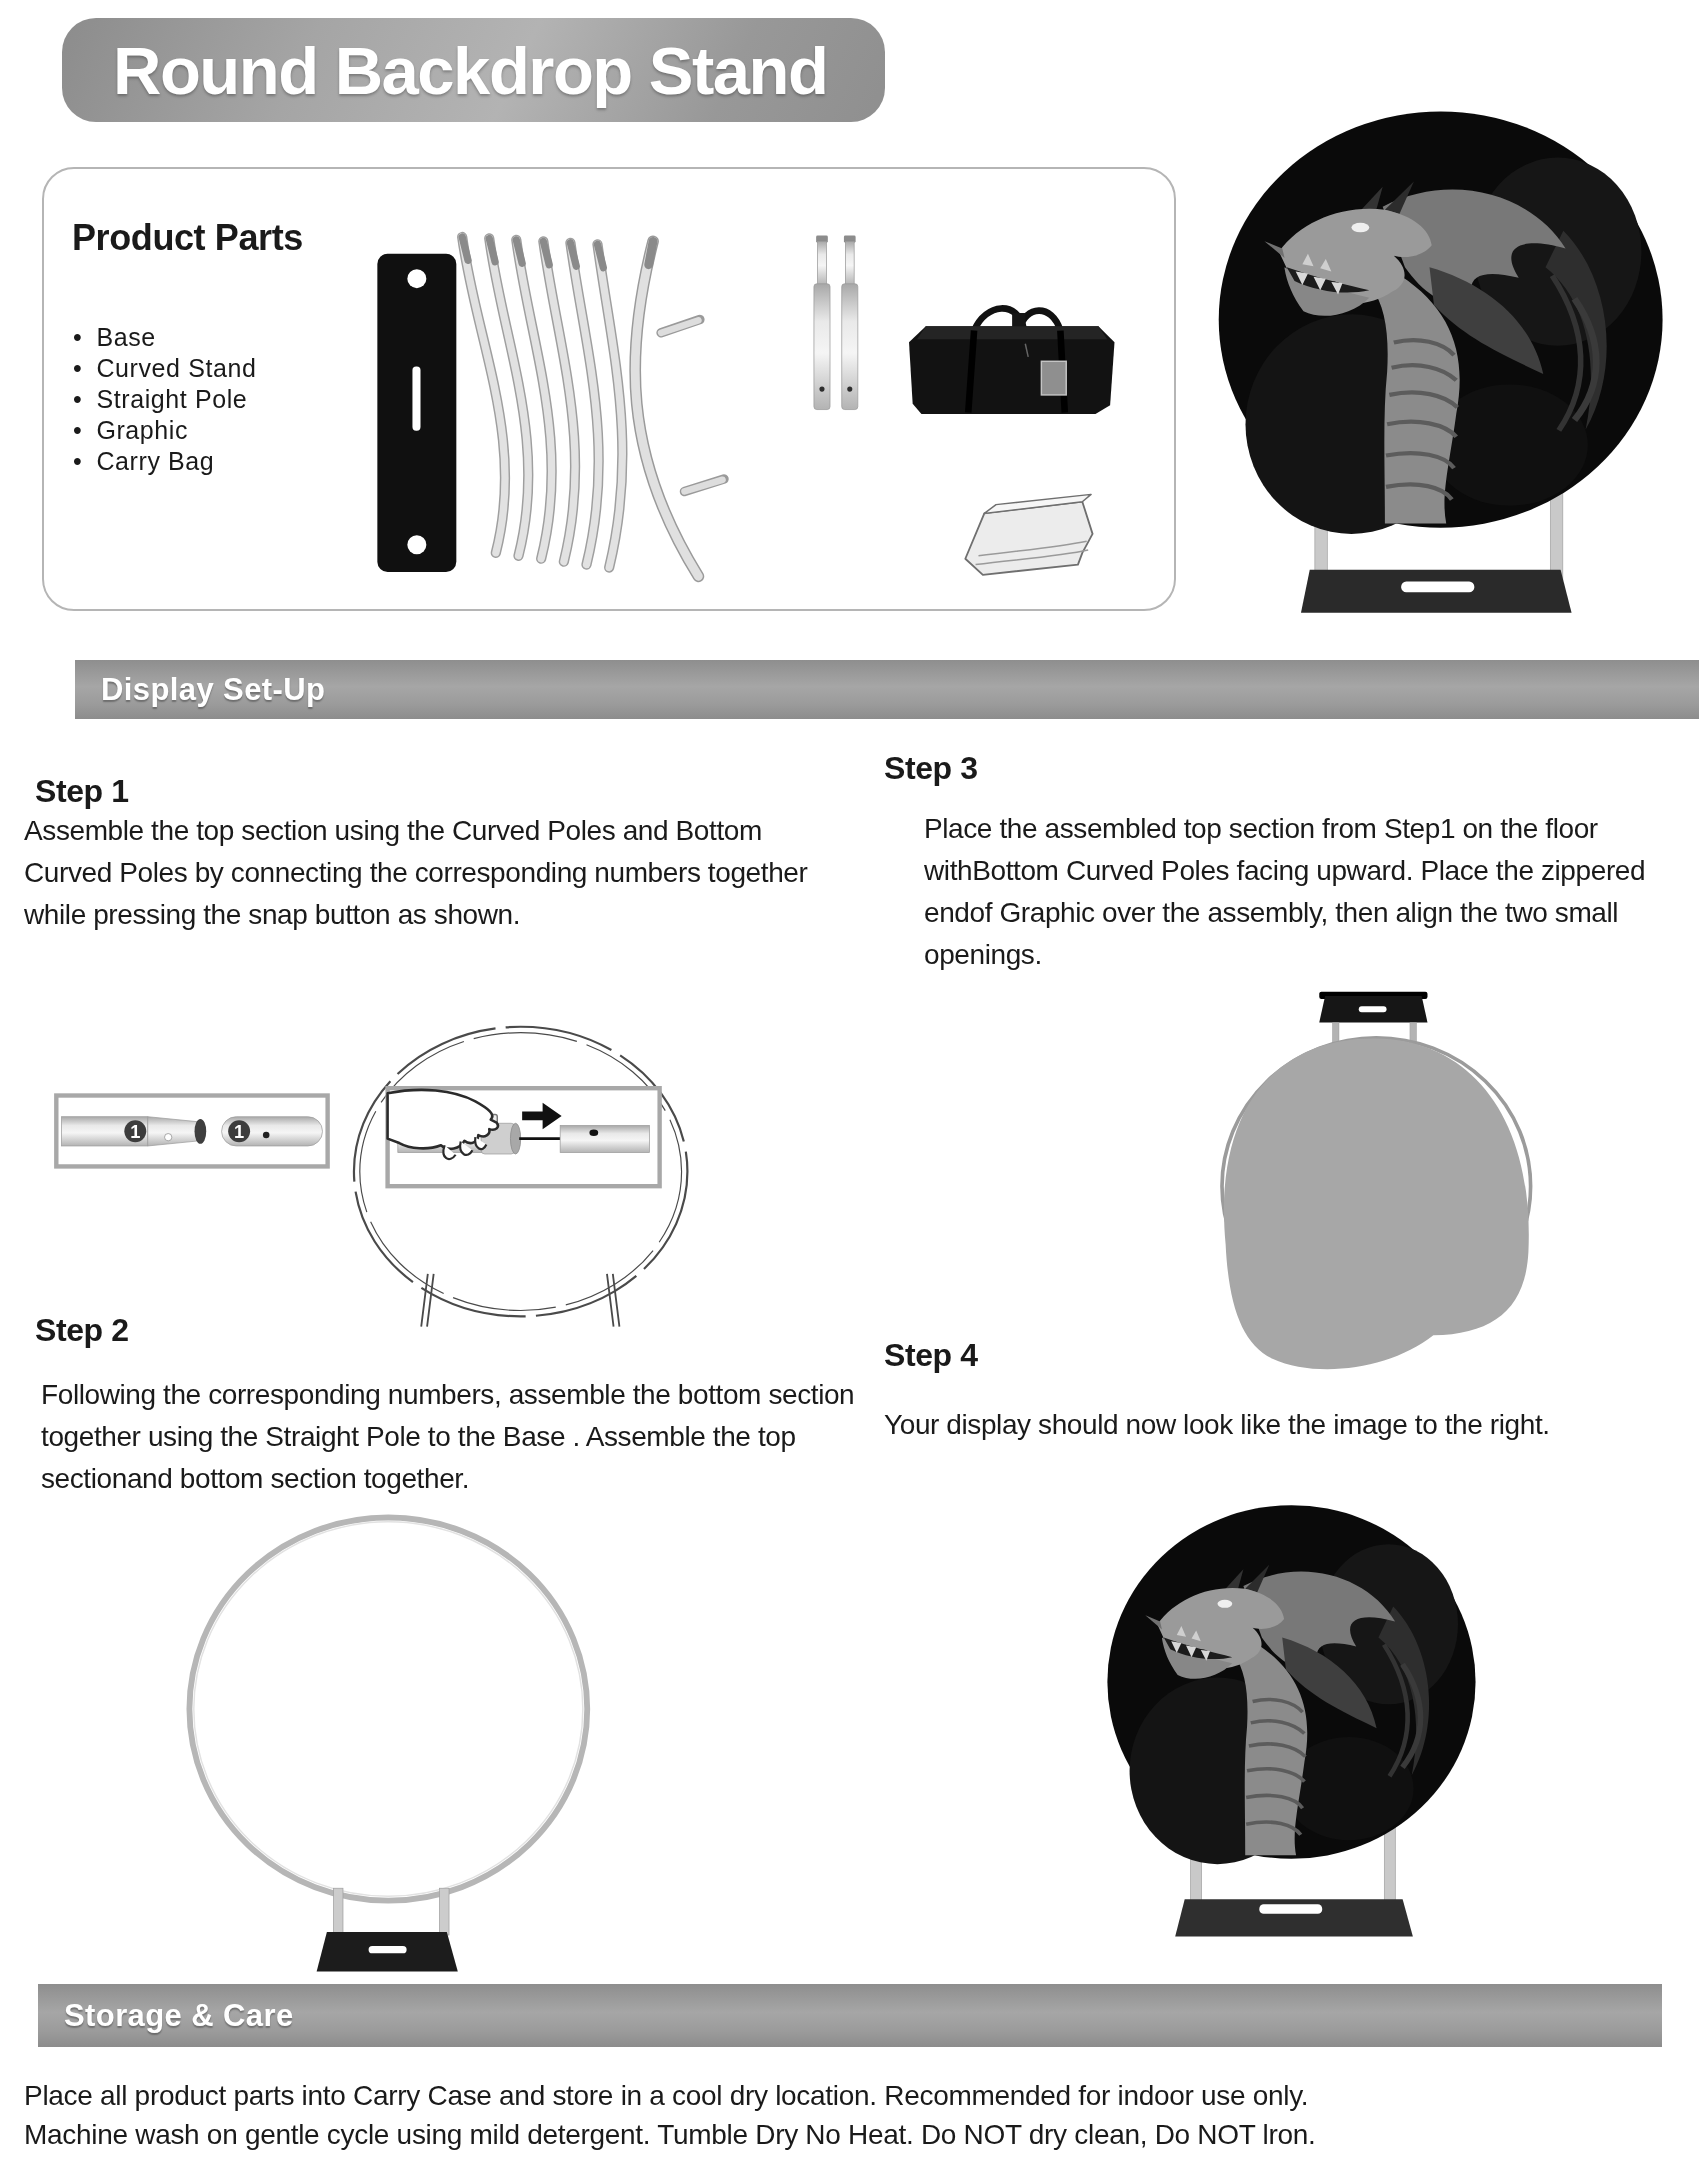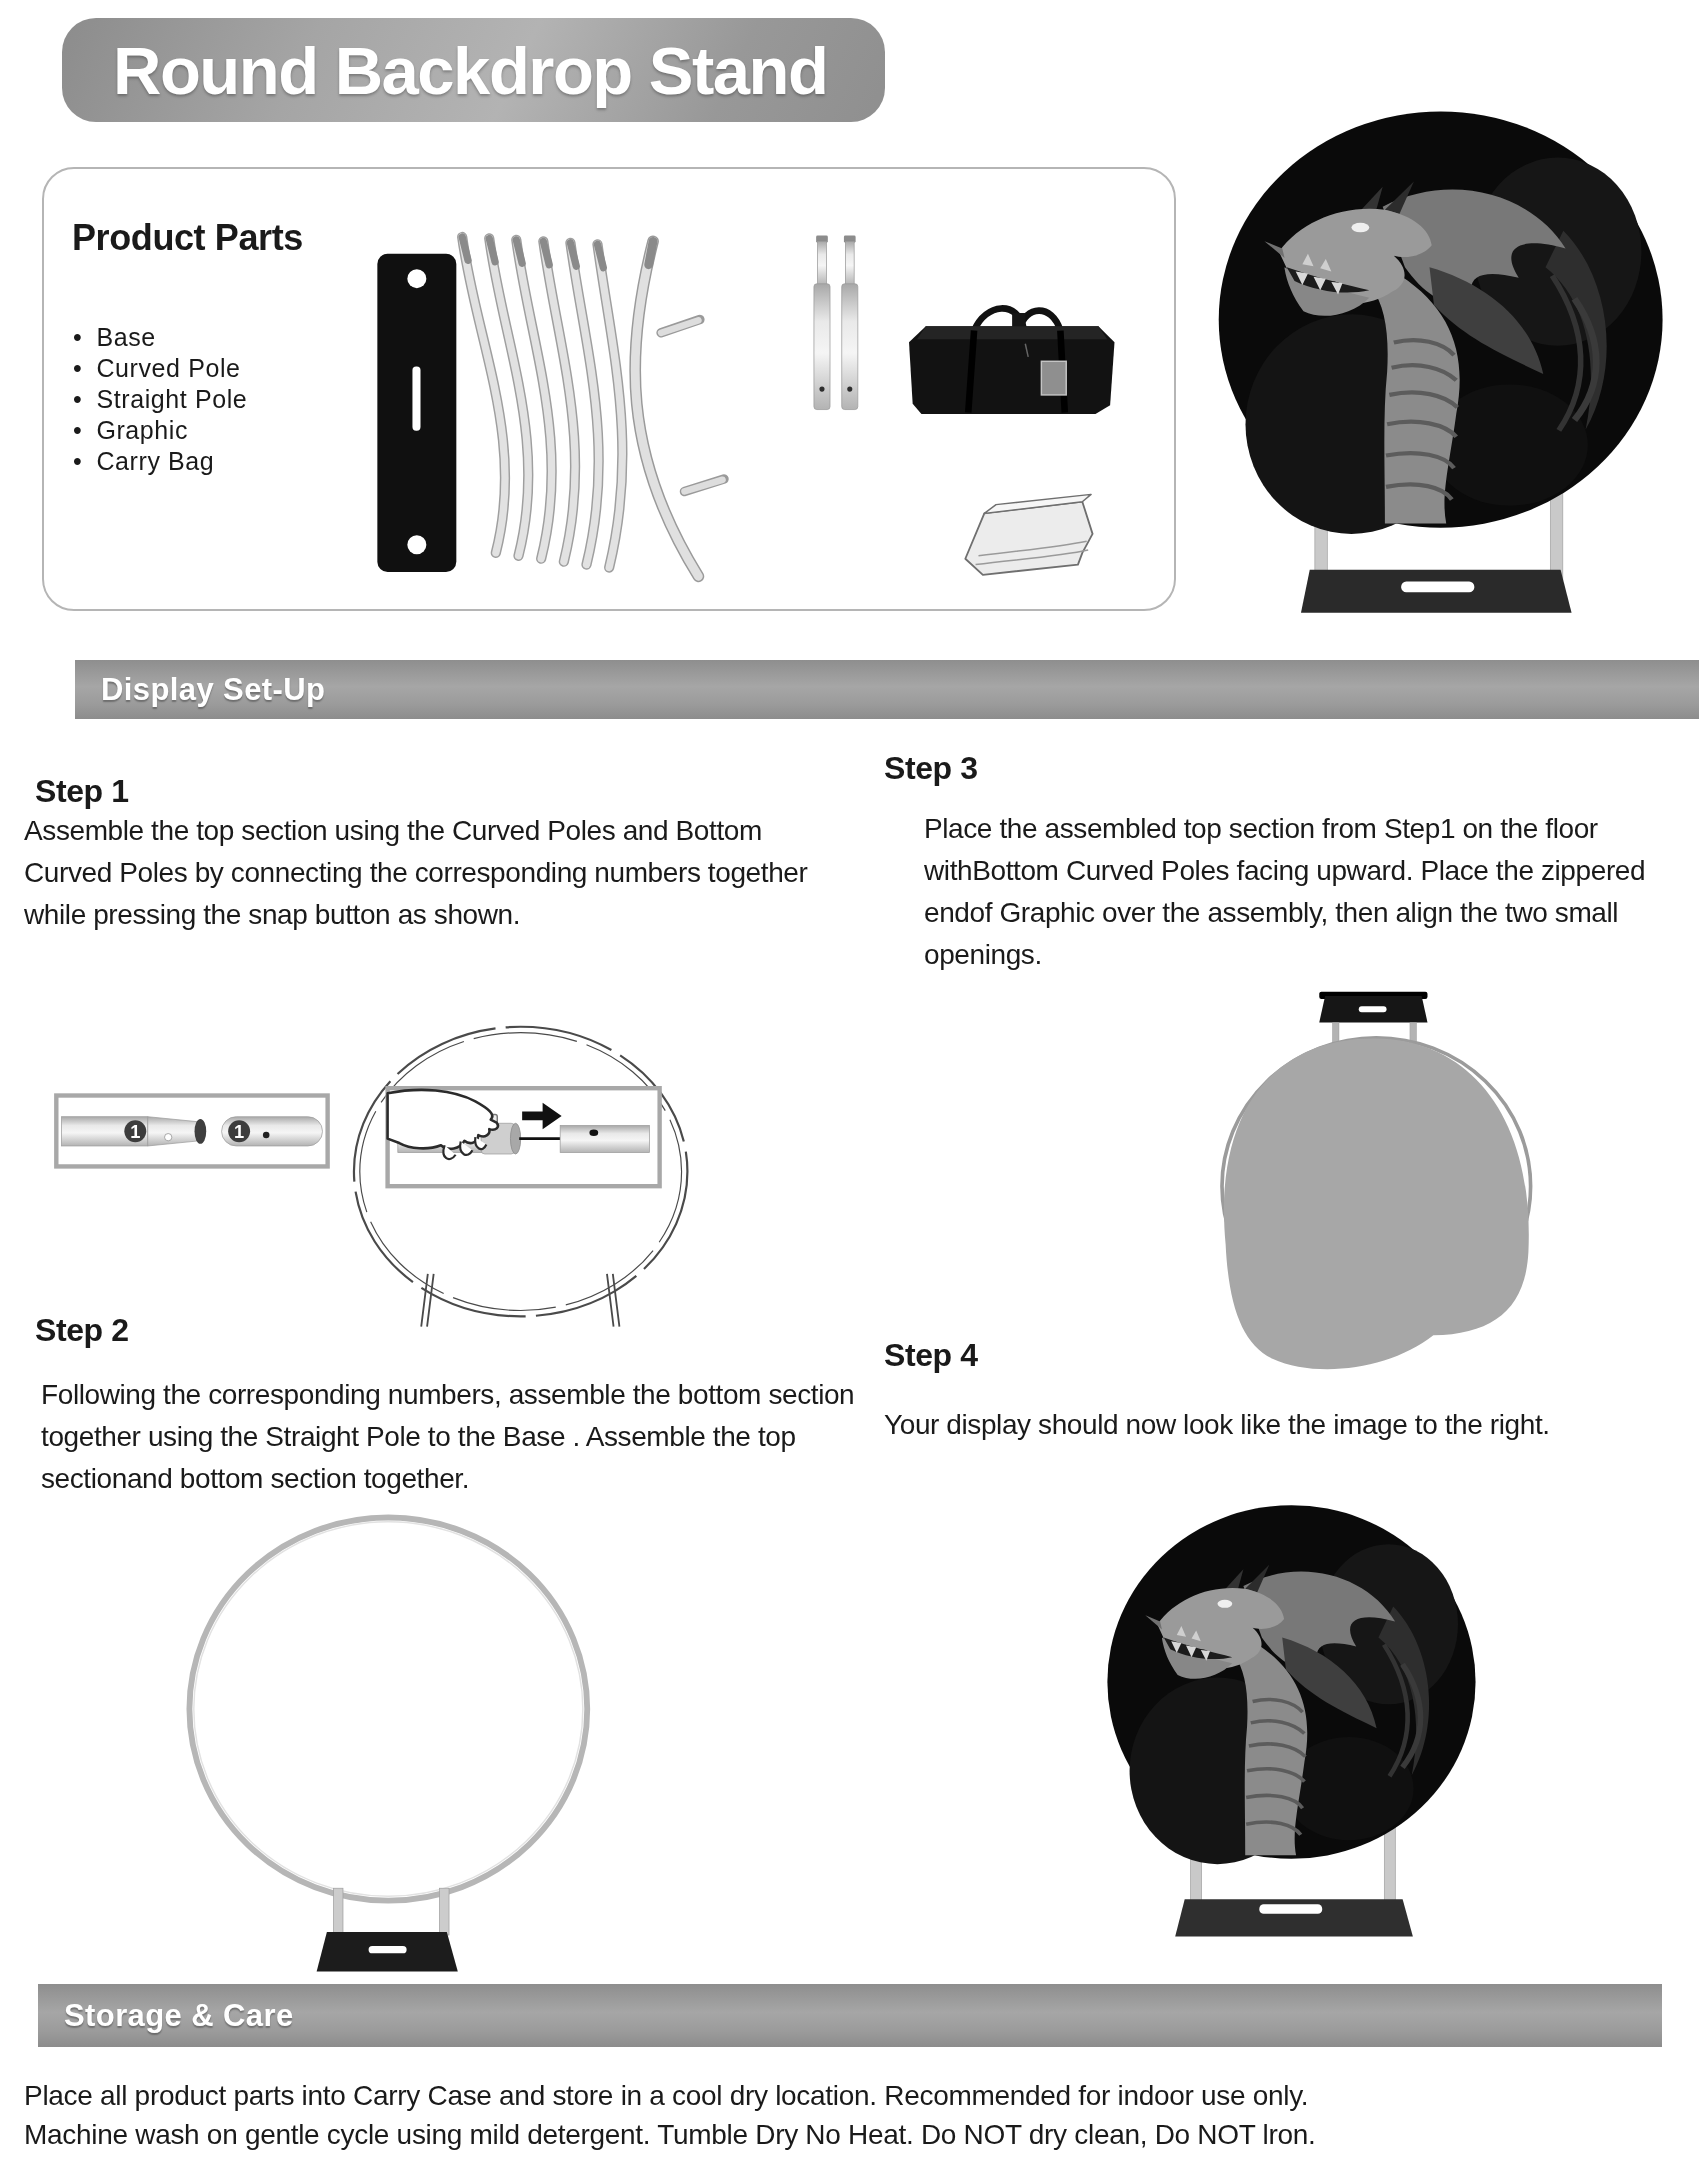--- a/index.html
+++ b/index.html
@@ -50,21 +50,21 @@
 
   <div class="parts-box"></div>
   <div class="parts-heading">Product Parts</div>
   <ul class="parts-list">
     <li>
         <span class="dot">•</span>
         <span>Base</span>
       </li>
     <li>
         <span class="dot">•</span>
-        <span>Curved Pole</span>
+        <span>Curved Stand</span>
       </li>
     <li>
         <span class="dot">•</span>
         <span>Straight Pole</span>
       </li>
     <li>
         <span class="dot">•</span>
         <span>Graphic</span>
       </li>
     <li>

